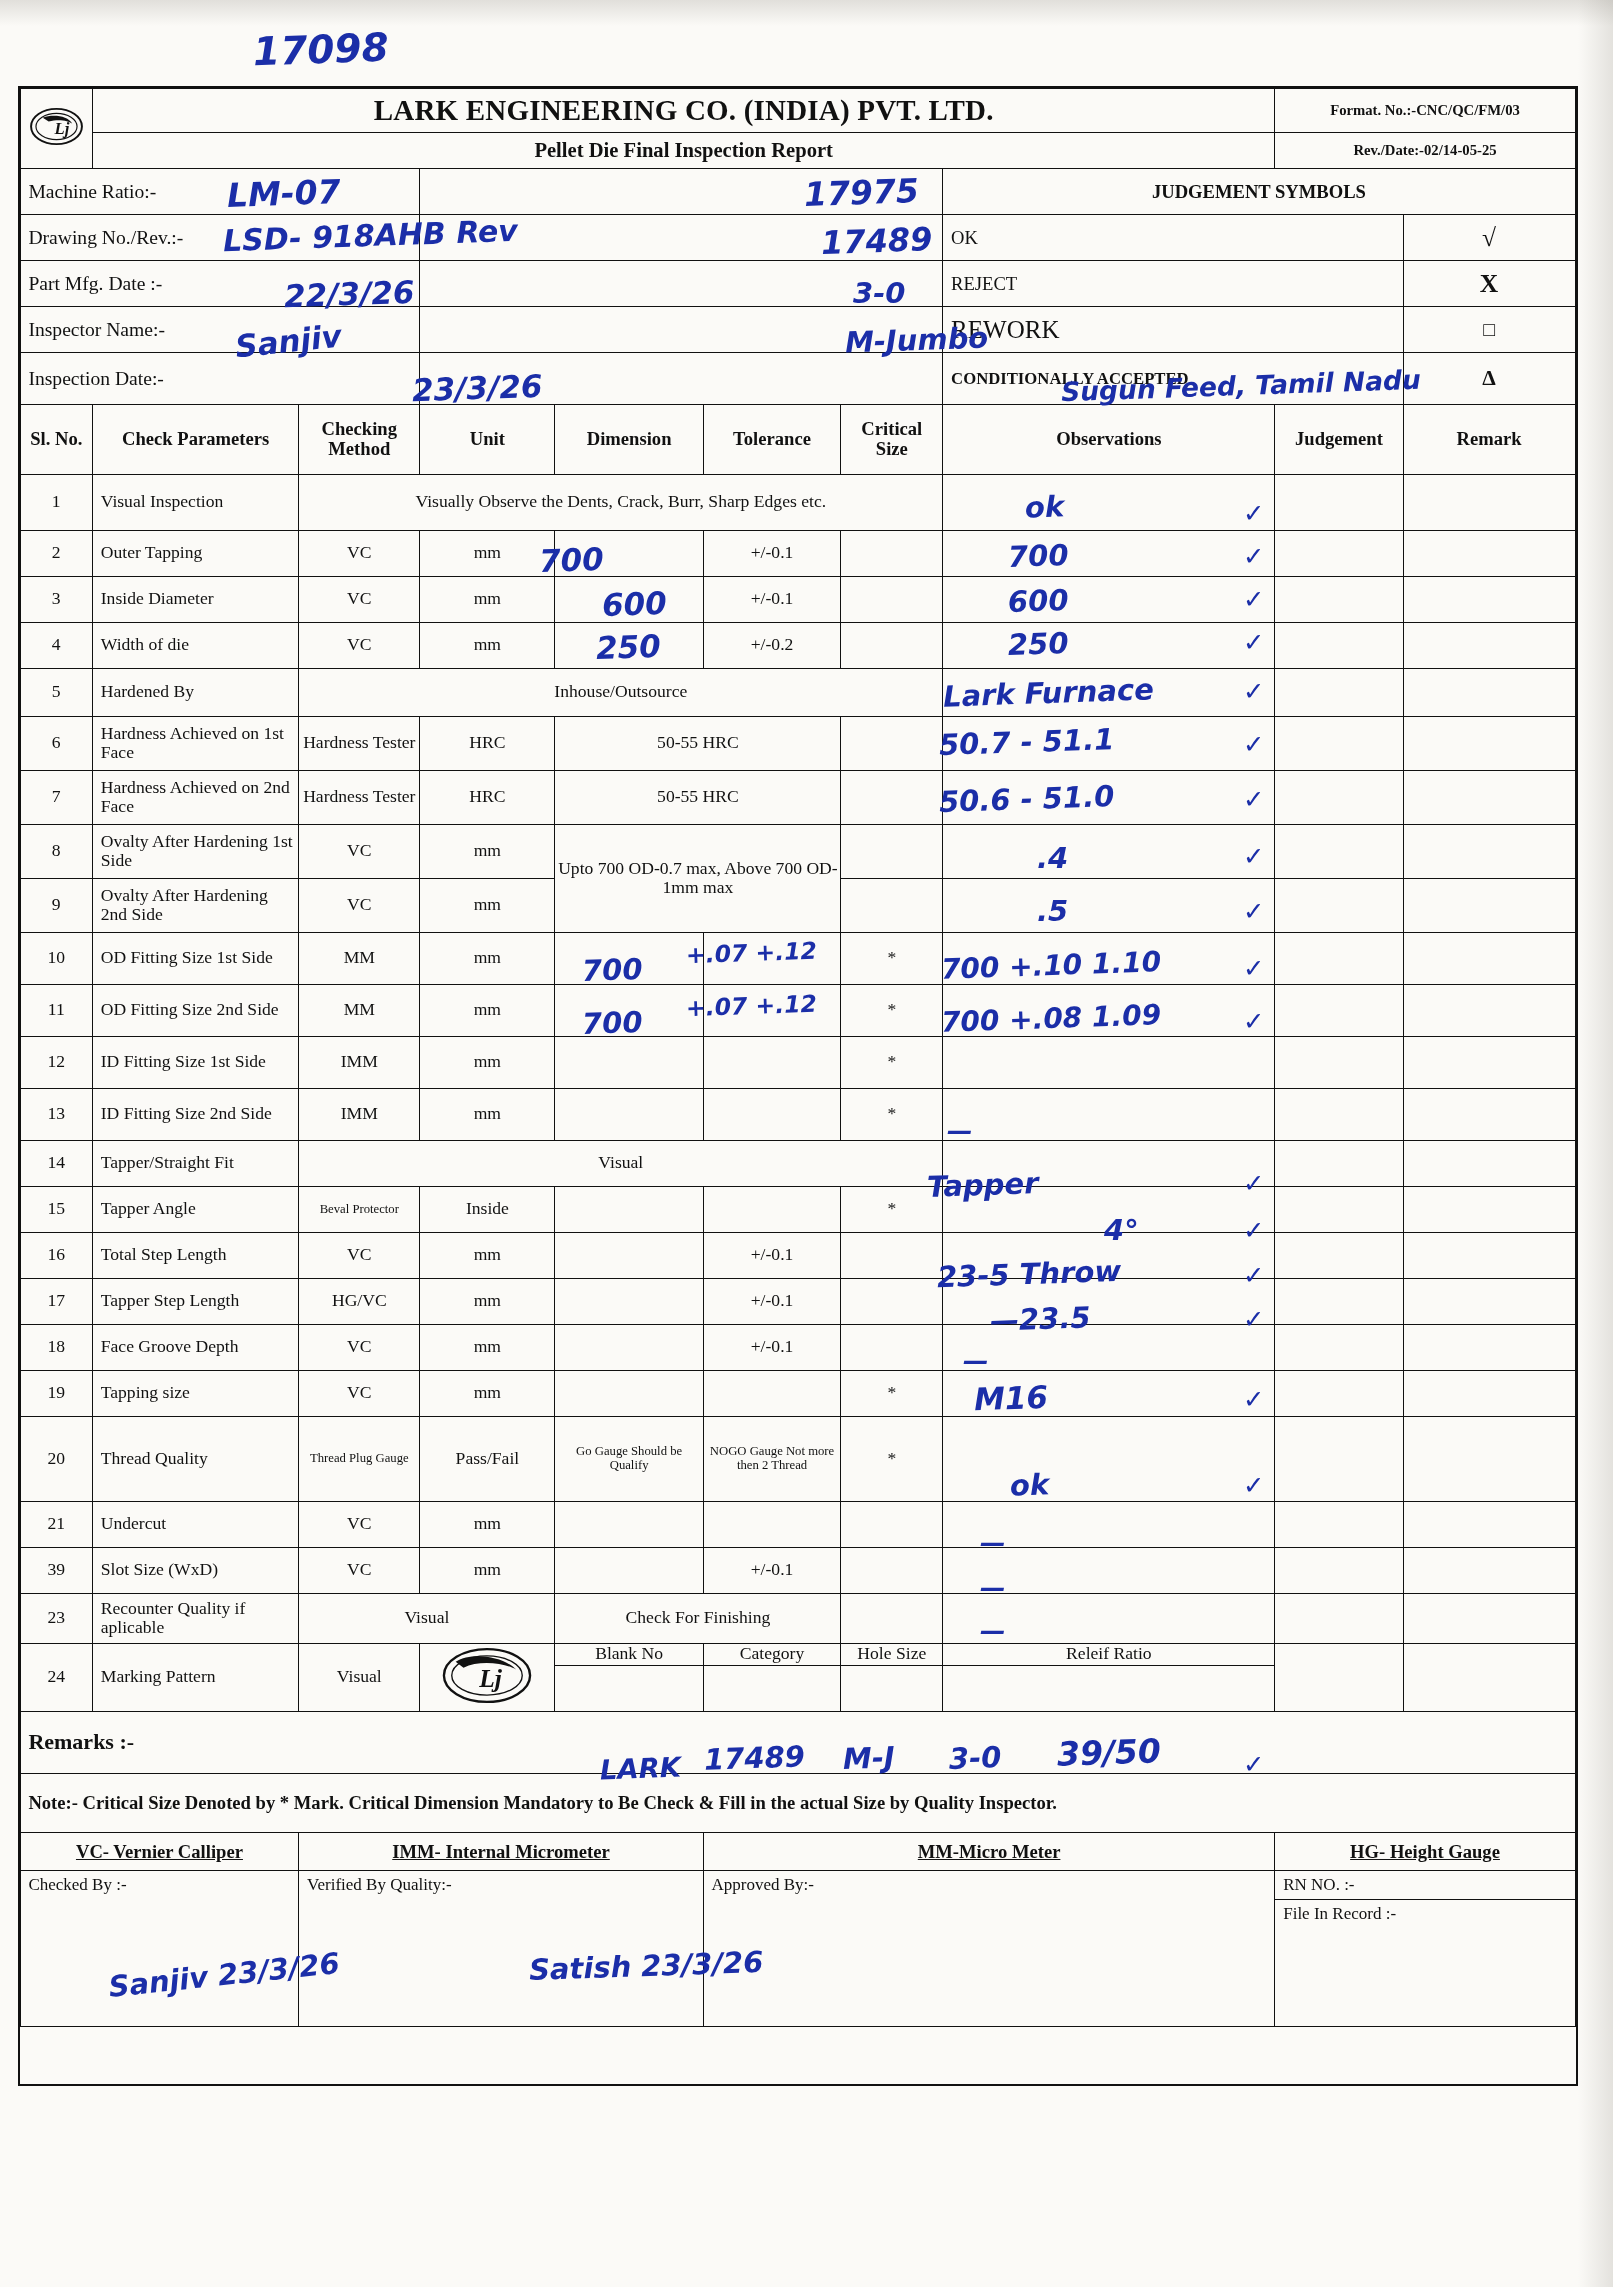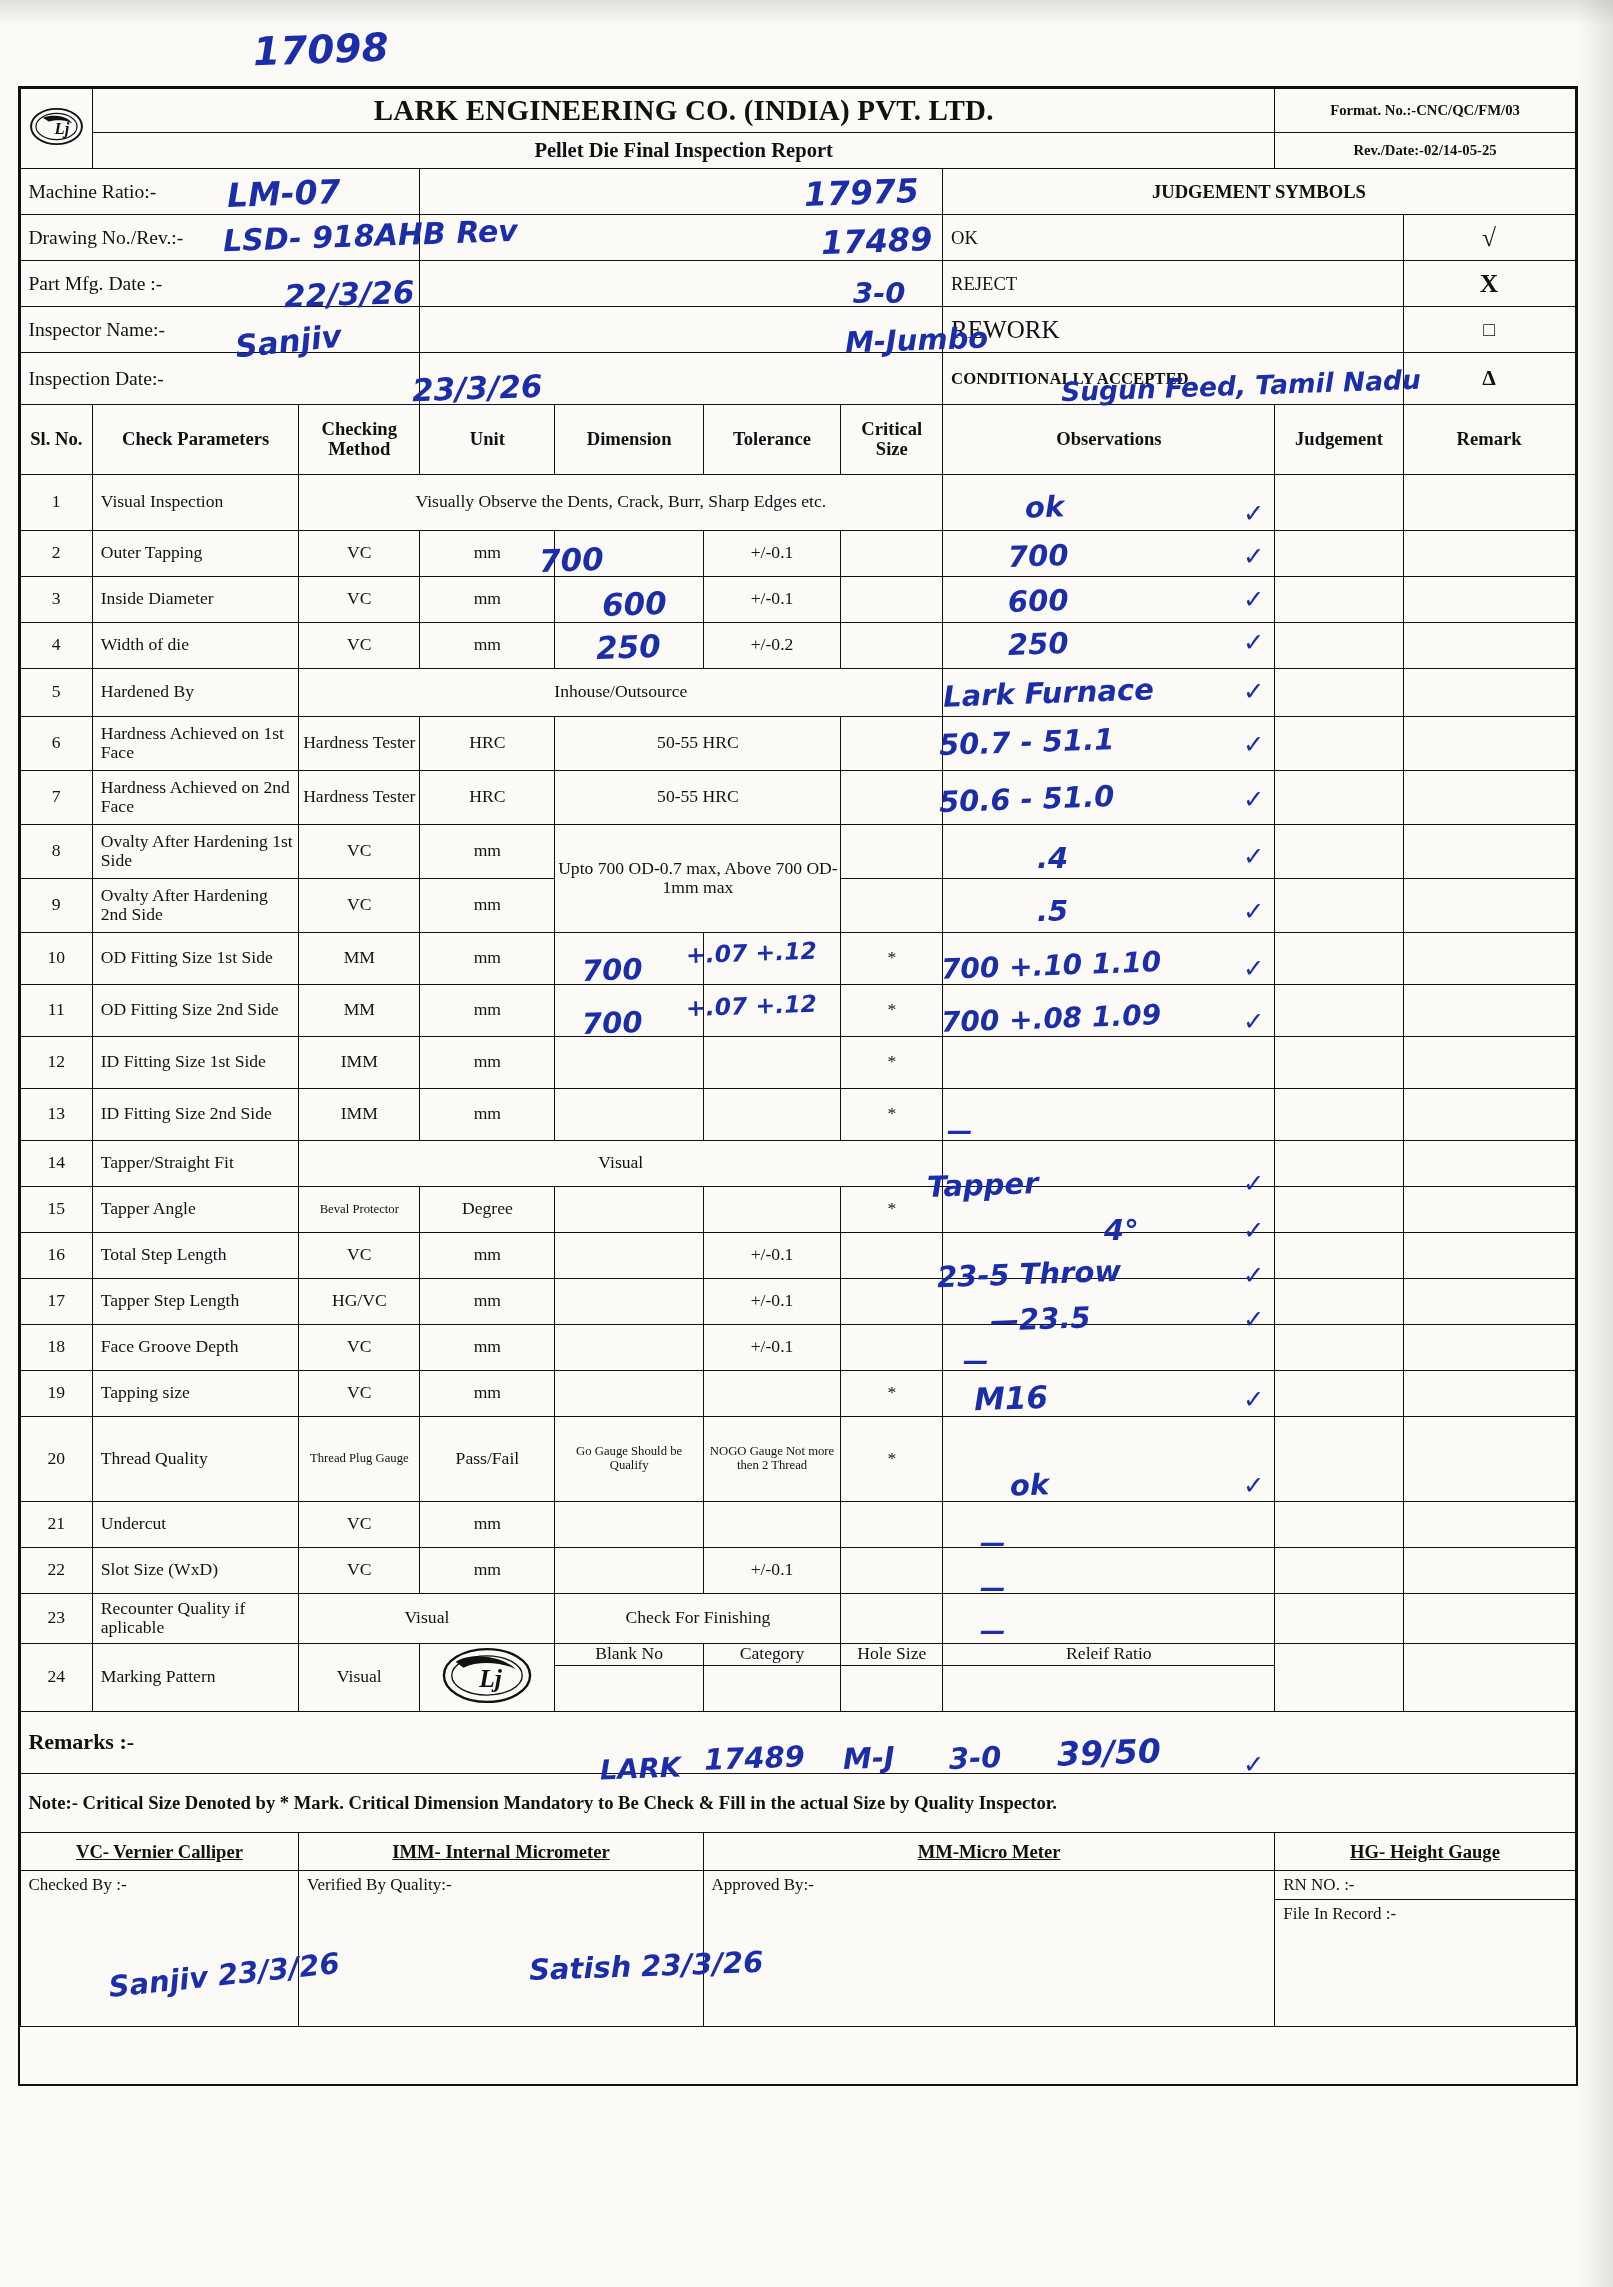--- a/index.html
+++ b/index.html
@@ -316,21 +316,21 @@
         <td class="c rowtxt" colspan="5">Visual</td>
         <td class="c"></td>
         <td class="c"></td>
         <td></td>
       </tr>
 
       <tr>
         <td class="c rowtxt" style="height:45px">15</td>
         <td class="l rowtxt">Tapper Angle</td>
         <td class="c xsmall b">Beval Protector</td>
-        <td class="c rowtxt">Degree</td>
+        <td class="c rowtxt">Inside</td>
         <td class="c"></td>
         <td class="c"></td>
         <td class="c rowtxt">*</td>
         <td class="c"></td>
         <td class="c"></td>
         <td></td>
       </tr>
 
       <tr>
         <td class="c rowtxt" style="height:45px">16</td>
@@ -404,21 +404,21 @@
         <td class="c rowtxt">mm</td>
         <td class="c"></td>
         <td class="c"></td>
         <td class="c"></td>
         <td class="c"></td>
         <td class="c"></td>
         <td></td>
       </tr>
 
       <tr>
-        <td class="c rowtxt" style="height:45px">22</td>
+        <td class="c rowtxt" style="height:45px">39</td>
         <td class="l rowtxt">Slot Size (WxD)</td>
         <td class="c rowtxt">VC</td>
         <td class="c rowtxt">mm</td>
         <td class="c"></td>
         <td class="c rowtxt b">+/-0.1</td>
         <td class="c"></td>
         <td class="c"></td>
         <td class="c"></td>
         <td></td>
       </tr>

